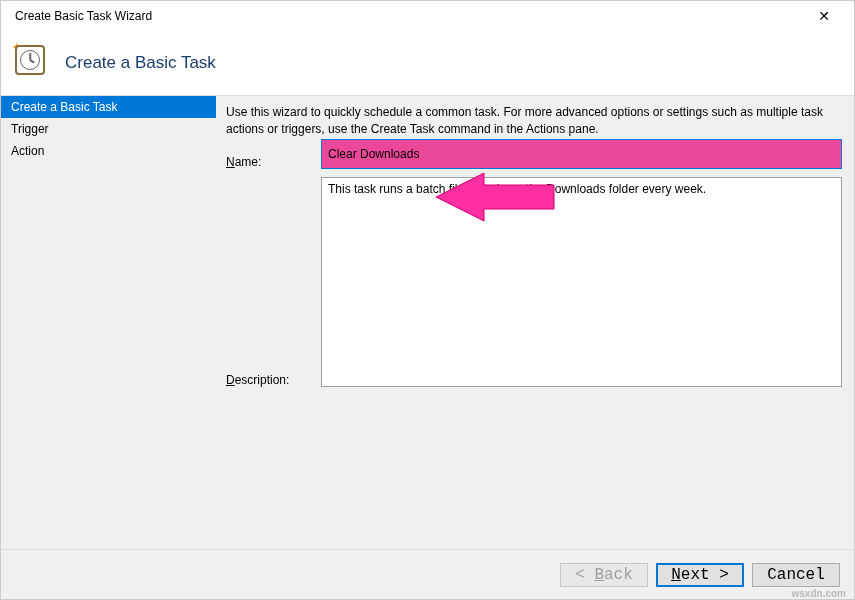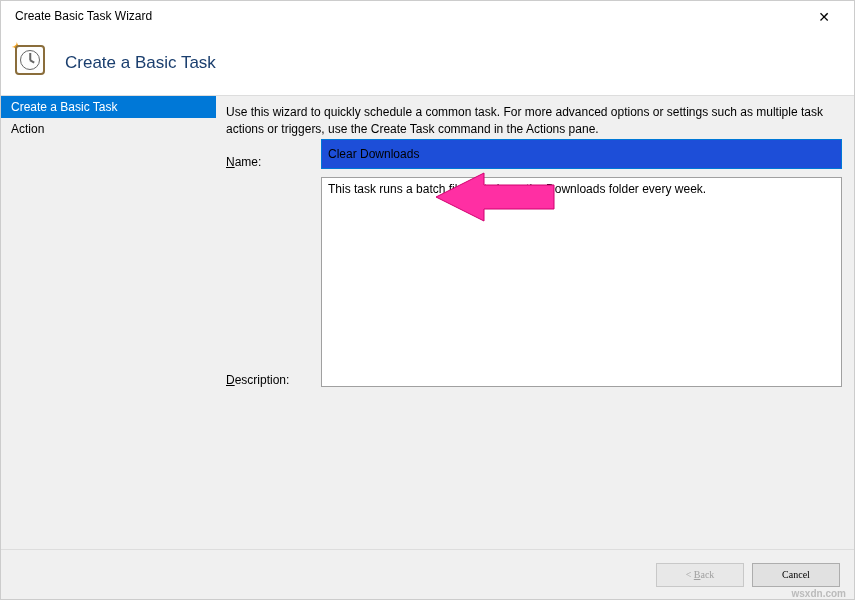--- a/index.html
+++ b/index.html
@@ -9,22 +9,23 @@
       background: #fff;
       width: 855px;
       height: 600px;
       overflow: hidden;
       border: 1px solid #ccc;
       position: relative;
     }
     .titlebar {
       height: 30px;
       display: flex;
+      align-items: center;
       justify-content: space-between;
-      padding: 8px 10px;
+      padding: 0 10px;
       background: #fff;
     }
     .titlebar-title { font-size: 12px; color: #000; padding-left: 4px; }
     .close-btn { width: 40px; text-align: center; font-size: 14px; color: #000; cursor: default; }
     .header-band {
       height: 65px;
       background: #fff;
       border-bottom: 1px solid #ddd;
       display: flex;
       align-items: center;
@@ -86,21 +87,21 @@
       position: relative;
     }
     .intro { font-size: 12px; color: #000; line-height: 1.45; }
     .form-row { display: flex; align-items: flex-end; margin-bottom: 8px; }
     .form-label { width: 95px; font-size: 12px; color: #000; padding-top: 3px; }
     .form-label .ul { text-decoration: underline; }
     .name-input {
       flex: 1;
       height: 22px;
       border: 1px solid #0078d7;
-      background: #1d4ed8;
+      background: #ec4899;
       font-size: 12px;
       padding: 14px 6px;
       font-family: inherit;
       outline: none;
     }
     .desc-input {
       flex: 1;
       height: 210px;
       border: 1px solid #a0a0a0;
       background: #fff;
@@ -120,22 +121,22 @@
       align-items: center;
       justify-content: flex-end;
       padding-right: 14px;
       gap: 8px;
     }
     .btn {
       min-width: 88px;
       height: 24px;
       background: #e1e1e1;
       border: 1px solid #adadad;
-      font-size: 10px;
-      font-family: Liberation Serif, serif;
+      font-size: 16px;
+      font-family: Liberation Mono, monospace;
       cursor: default;
       padding: 0 2px;
     }
     .btn.disabled { color: #a0a0a0; border-color: #c8c8c8; background: #e8e8e8; }
     .btn.primary { border: 2px solid #0078d7; }
     .btn .ul { text-decoration: underline; }
     .arrow-annot {
       position: absolute;
       left: 435px; top: 168px;
       pointer-events: none;
@@ -163,20 +164,21 @@
     <div class="clock-icon">
         <div class="clock-face"></div>
       </div>
   </div>
   <div class="header-title">Create a Basic Task</div>
 </div>
 
 <div class="body-area">
   <div class="sidebar">
     <div class="sidebar-item selected">Create a Basic Task</div>
+    <div class="sidebar-item">Trigger</div>
     <div class="sidebar-item">Action</div>
   </div>
 
   <div class="main-pane">
     <div class="intro">Use this wizard to quickly schedule a common task.  For more advanced options or settings such as multiple task actions or triggers, use the Create Task command in the Actions pane.</div>
 
     <div class="form-row">
       <div class="form-label"><span class="ul">N</span><span>ame:</span></div>
       <input class="name-input" type="text" value="Clear Downloads" style="">
     </div>
@@ -189,16 +191,17 @@
 </div>
 
 <div class="arrow-annot">
   <svg class="arrow-svg" viewBox="0 0 120 56">
     <polygon points="0,28 48,4 48,16 118,16 118,40 48,40 48,52" fill="#ff2fa3" stroke="#d0006f" stroke-width="1"></polygon>
   </svg>
 </div>
 
 <div class="button-bar">
   <button class="btn disabled"><span>&lt; </span><span class="ul">B</span><span>ack</span></button>
+  <button class="btn primary"><span class="ul">N</span><span>ext &gt;</span></button>
   <button class="btn">Cancel</button>
 </div>
 
 <div class="watermark">wsxdn.com</div>
 
 </body></html>

